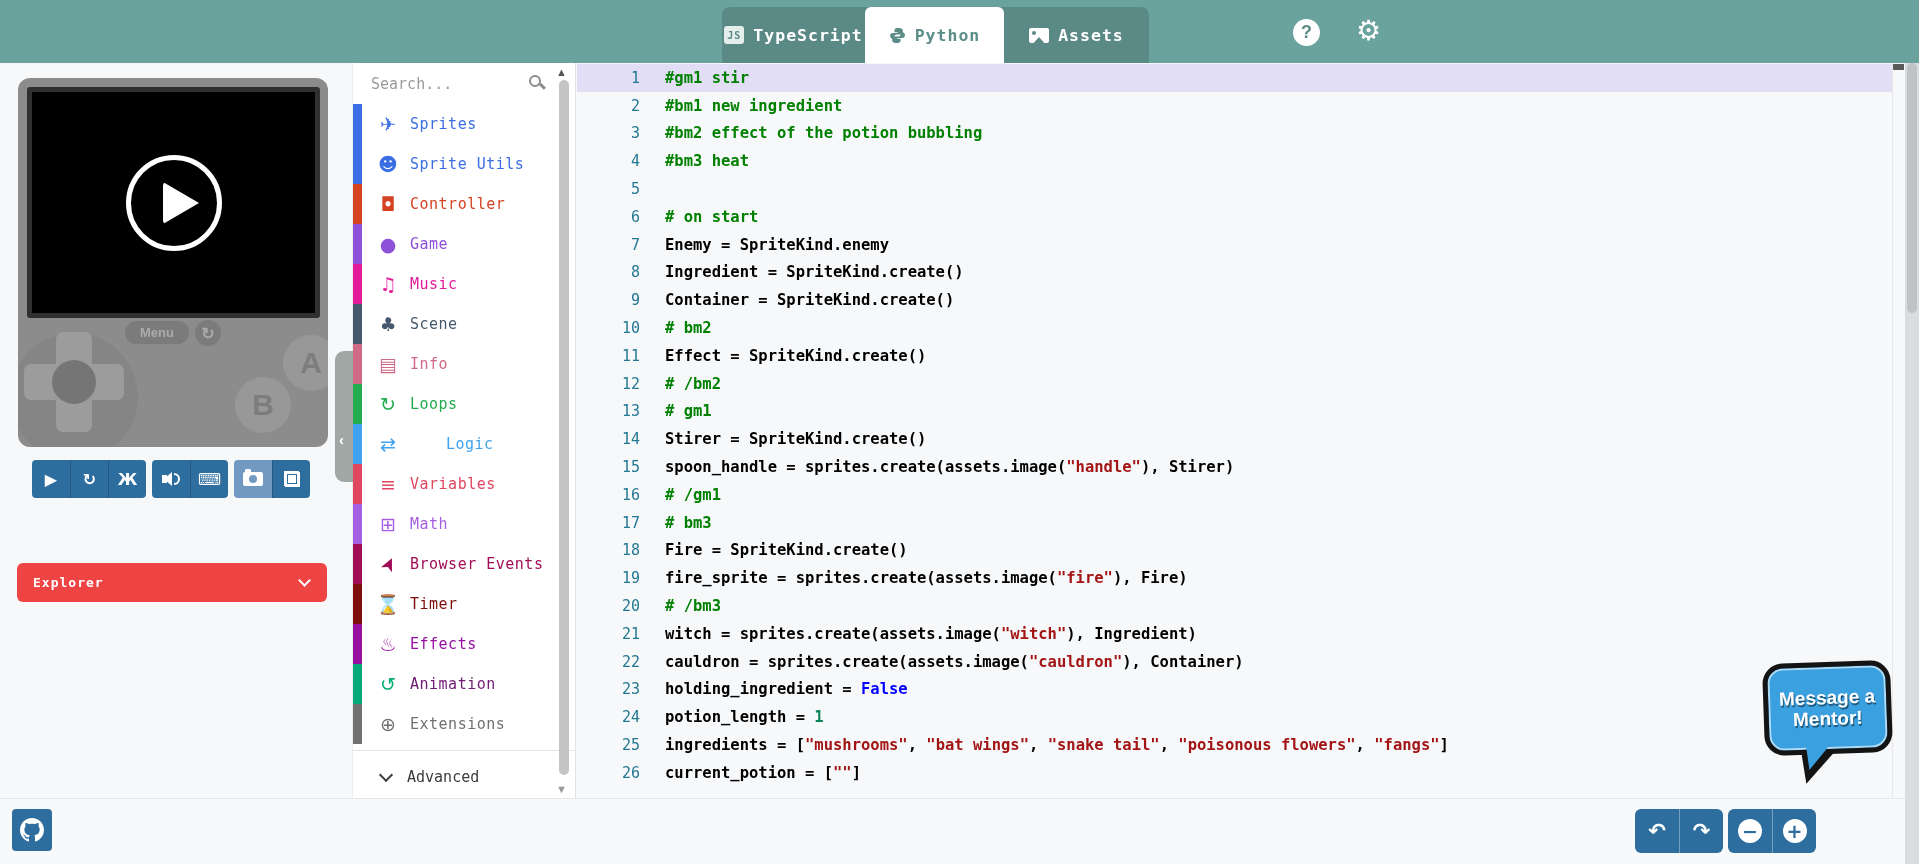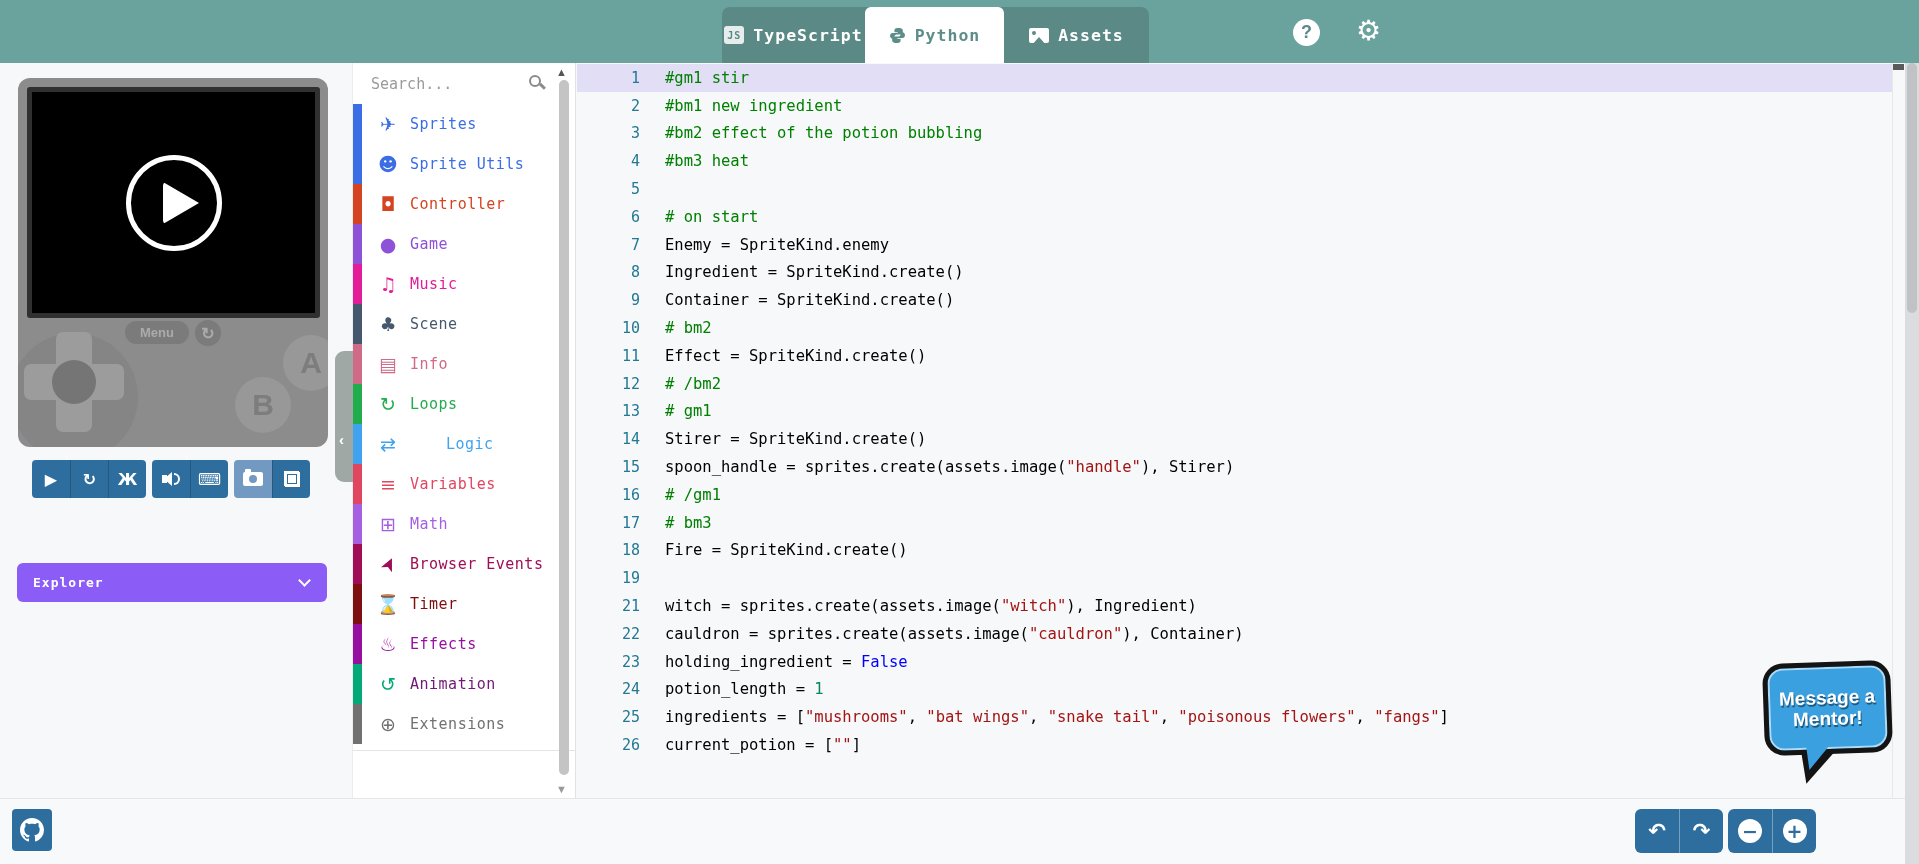--- a/index.html
+++ b/index.html
@@ -77,21 +77,21 @@
                       border-radius:50%; background:#7299C2; }
   .cam-icon::after { content:''; position:absolute; left:2px; top:-3px; width:6px; height:3px; background:#FFF; border-radius:1px 1px 0 0; }
   .fs-icon { width:16px; height:16px; position:relative; }
   .fs-icon::before { content:''; position:absolute; left:0; top:0; width:12px; height:12px;
                      border-left:3px solid #FFF; border-top:3px solid #FFF; }
   .fs-icon::after { content:''; position:absolute; right:0; bottom:0; width:12px; height:12px;
                     border-right:3px solid #FFF; border-bottom:3px solid #FFF; }
   .fs-mid { position:absolute; left:4px; top:4px; width:8px; height:8px; background:#FFF; }
 
   .explorer { position:absolute; left:17px; top:500px; width:310px; height:39px; border-radius:6px;
-              background:#8b5cf6; color:#FFF; cursor:pointer; display:flex; align-items:center; }
+              background:#ef4444; color:#FFF; cursor:pointer; display:flex; align-items:center; }
   .explorer-label { font-family:"DejaVu Sans Mono",monospace; font-weight:bold; font-size:13px;
                     letter-spacing:1px; margin-left:16px; }
   .explorer-chev { position:absolute; right:18px; top:13px; width:9px; height:9px;
                    border-right:2.5px solid #FFF; border-bottom:2.5px solid #FFF; transform:rotate(45deg); }
 
   
   .toolbox { position:absolute; left:352px; top:63px; width:224px; height:735px; background:#FFFFFF;
              border-right:1px solid #E2E2E2; border-left:1px solid #ECECEC; }
   .search-row { position:absolute; left:0; top:0; width:100%; height:41px; display:flex; align-items:center; }
   .search-input { border:none; outline:none; background:transparent; margin-left:18px; width:150px;
@@ -115,21 +115,21 @@
   .tbx-scroll-dn { position:absolute; right:8px; bottom:3px; color:#999; font-size:11px; cursor:pointer; }
   .tbx-thumb { position:absolute; right:6px; top:17px; width:10px; height:695px; background:#C4C4C4; border-radius:5px; cursor:pointer; }
 
   
   .editor { position:absolute; left:577px; top:63px; width:1328px; height:735px; background:#F7F8FA; }
   .code-area { position:absolute; left:0; top:1px; width:1316px; }
   .code-line { height:27.8px; display:flex; align-items:center;
                font-family:"DejaVu Sans Mono","Liberation Mono",monospace; font-size:15.5px; white-space:pre; }
   .code-line.current { background:#E1DEF6; }
   .ln { width:63px; text-align:right; color:#237893; font-size:15px; flex:none; }
-  .code-text { margin-left:25px; }
+  .code-text { margin-left:25px;font-weight:bold; }
   .tok-c { color:#008000; } .tok-p { color:#000000; } .tok-s { color:#A31515; }
   .tok-k { color:#0000FF; } .tok-n { color:#098658; }
   .overview-ruler { position:absolute; right:0; top:0; width:13px; height:735px; border-left:1px solid #E8E8E8; }
   .ov-tick { position:absolute; right:1px; top:1px; width:11px; height:6px; background:#5A5A5A; }
 
   
   .footer { position:absolute; left:0; top:798px; width:1919px; height:66px; background:#F8F9FB;
             border-top:1px solid #E4E6E9; z-index:10; }
   .gh-btn { position:absolute; left:12px; top:10px; width:40px; height:42px; border-radius:4px;
             background:#2D6E9E; display:flex; align-items:center; justify-content:center; cursor:pointer; }
@@ -335,20 +335,24 @@
         <span class="cat-icon" style="color: rgb(3, 170, 119);">↺</span>
         <span class="cat-label" style="color: #701a75;">Animation</span>
       </div>
       <div class="cat-row">
         <span class="cat-bar" style="background: rgb(113, 113, 113);"></span>
         <span class="cat-icon" style="color: rgb(113, 113, 113);">⊕</span>
         <span class="cat-label" style="color: rgb(113, 113, 113);">Extensions</span>
       </div>
     </div>
   <div class="adv-divider"></div>
+  <div class="adv-row">
+    <span class="adv-chev"></span>
+    <span class="adv-label">Advanced</span>
+  </div>
   <span class="tbx-scroll-up">▲</span>
   <span class="tbx-scroll-dn">▼</span>
   <div class="tbx-thumb"></div>
 </div>
 
 <div class="editor">
   <div class="code-area">
       <div class="code-line current"><span class="ln">1</span><span class="code-text"><span class="tok-c">#gm1 stir</span></span></div>
       <div class="code-line"><span class="ln">2</span><span class="code-text"><span class="tok-c">#bm1 new ingredient</span></span></div>
       <div class="code-line"><span class="ln">3</span><span class="code-text"><span class="tok-c">#bm2 effect of the potion bubbling</span></span></div>
@@ -360,21 +364,22 @@
       <div class="code-line"><span class="ln">9</span><span class="code-text"><span class="tok-p">Container = SpriteKind.create()</span></span></div>
       <div class="code-line"><span class="ln">10</span><span class="code-text"><span class="tok-c"># bm2</span></span></div>
       <div class="code-line"><span class="ln">11</span><span class="code-text"><span class="tok-p">Effect = SpriteKind.create()</span></span></div>
       <div class="code-line"><span class="ln">12</span><span class="code-text"><span class="tok-c"># /bm2</span></span></div>
       <div class="code-line"><span class="ln">13</span><span class="code-text"><span class="tok-c"># gm1</span></span></div>
       <div class="code-line"><span class="ln">14</span><span class="code-text"><span class="tok-p">Stirer = SpriteKind.create()</span></span></div>
       <div class="code-line"><span class="ln">15</span><span class="code-text"><span class="tok-p">spoon_handle = sprites.create(assets.image(</span><span class="tok-s">"handle"</span><span class="tok-p">), Stirer)</span></span></div>
       <div class="code-line"><span class="ln">16</span><span class="code-text"><span class="tok-c"># /gm1</span></span></div>
       <div class="code-line"><span class="ln">17</span><span class="code-text"><span class="tok-c"># bm3</span></span></div>
       <div class="code-line"><span class="ln">18</span><span class="code-text"><span class="tok-p">Fire = SpriteKind.create()</span></span></div>
-      <div class="code-line"><span class="ln">19</span></div>
+      <div class="code-line"><span class="ln">19</span><span class="code-text"><span class="tok-p">fire_sprite = sprites.create(assets.image(</span><span class="tok-s">"fire"</span><span class="tok-p">), Fire)</span></span></div>
+      <div class="code-line"><span class="ln">20</span><span class="code-text"><span class="tok-c"># /bm3</span></span></div>
       <div class="code-line"><span class="ln">21</span><span class="code-text"><span class="tok-p">witch = sprites.create(assets.image(</span><span class="tok-s">"witch"</span><span class="tok-p">), Ingredient)</span></span></div>
       <div class="code-line"><span class="ln">22</span><span class="code-text"><span class="tok-p">cauldron = sprites.create(assets.image(</span><span class="tok-s">"cauldron"</span><span class="tok-p">), Container)</span></span></div>
       <div class="code-line"><span class="ln">23</span><span class="code-text"><span class="tok-p">holding_ingredient = </span><span class="tok-k">False</span></span></div>
       <div class="code-line"><span class="ln">24</span><span class="code-text"><span class="tok-p">potion_length = </span><span class="tok-n">1</span></span></div>
       <div class="code-line"><span class="ln">25</span><span class="code-text"><span class="tok-p">ingredients = [</span><span class="tok-s">"mushrooms"</span><span class="tok-p">, </span><span class="tok-s">"bat wings"</span><span class="tok-p">, </span><span class="tok-s">"snake tail"</span><span class="tok-p">, </span><span class="tok-s">"poisonous flowers"</span><span class="tok-p">, </span><span class="tok-s">"fangs"</span><span class="tok-p">]</span></span></div>
       <div class="code-line"><span class="ln">26</span><span class="code-text"><span class="tok-p">current_potion = [</span><span class="tok-s">""</span><span class="tok-p">]</span></span></div>
     </div>
   <div class="overview-ruler">
     <div class="ov-tick"></div>
   </div>

